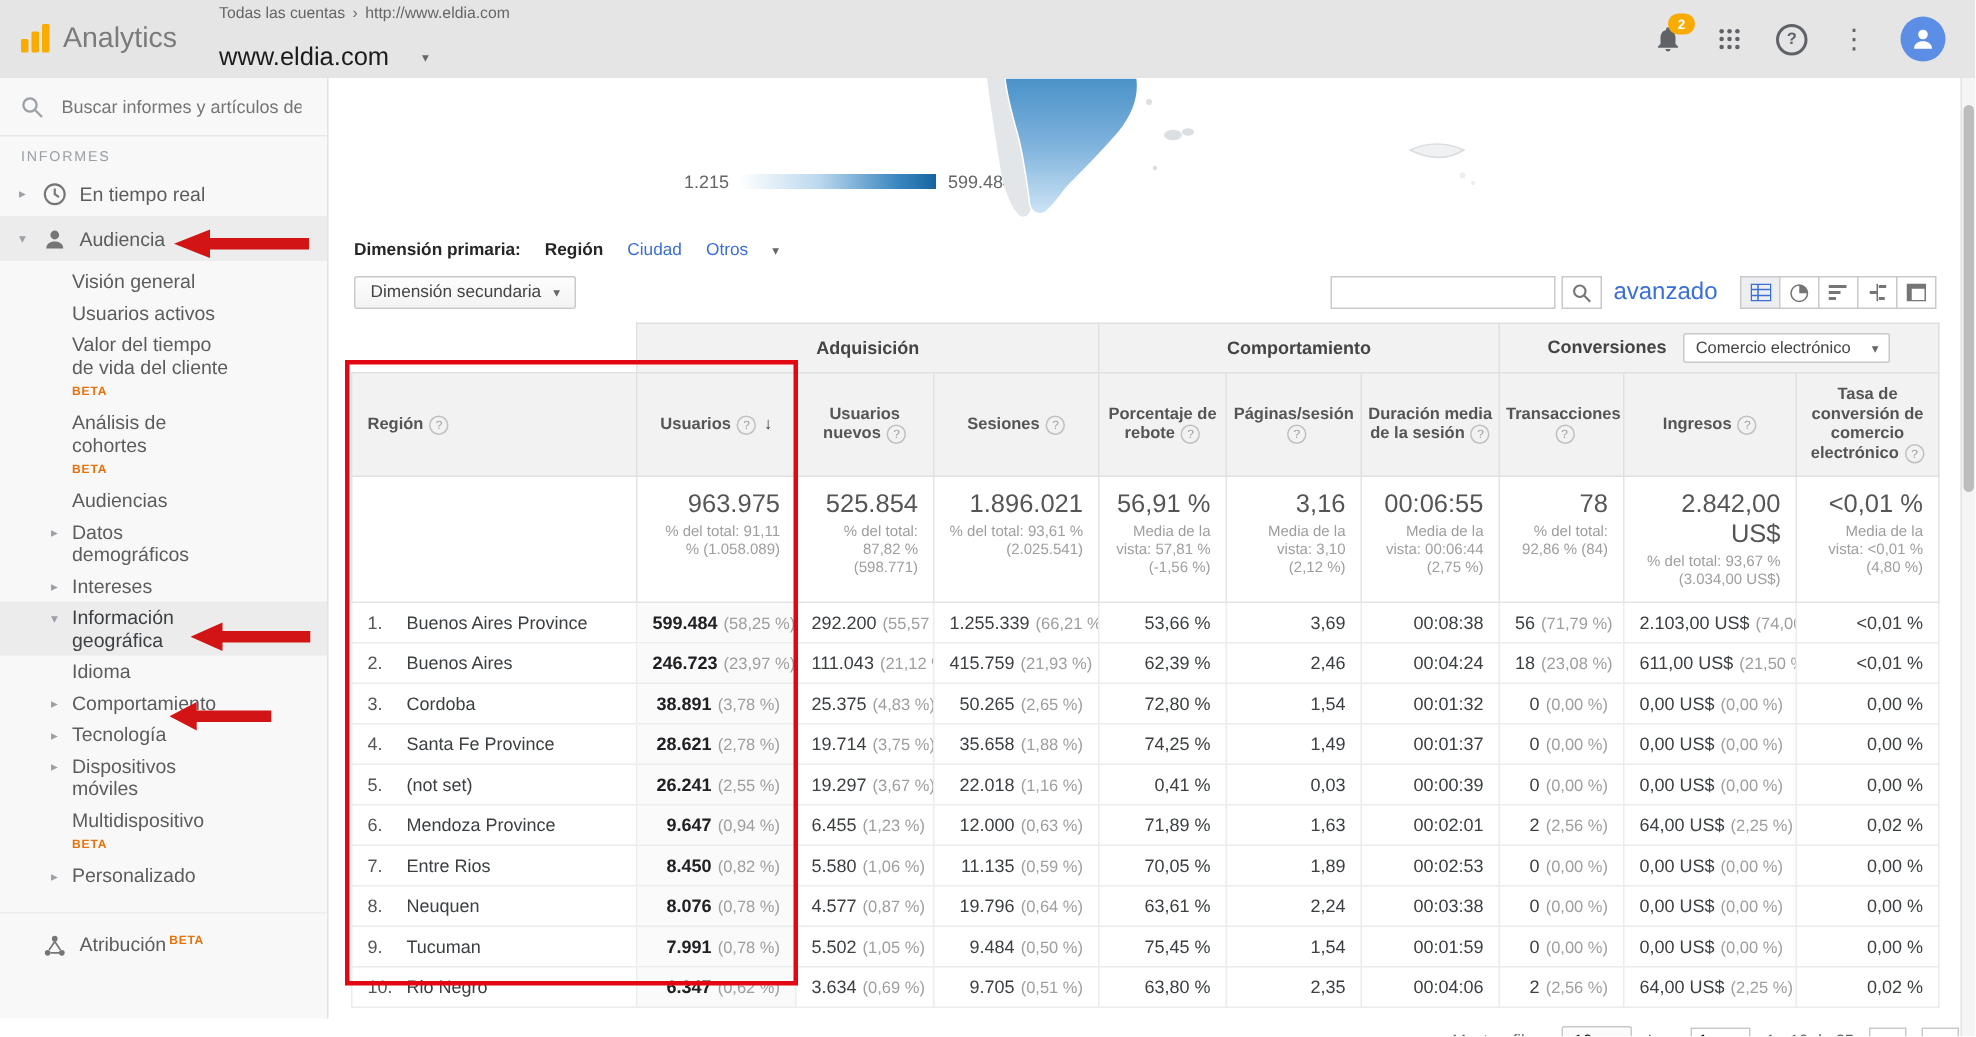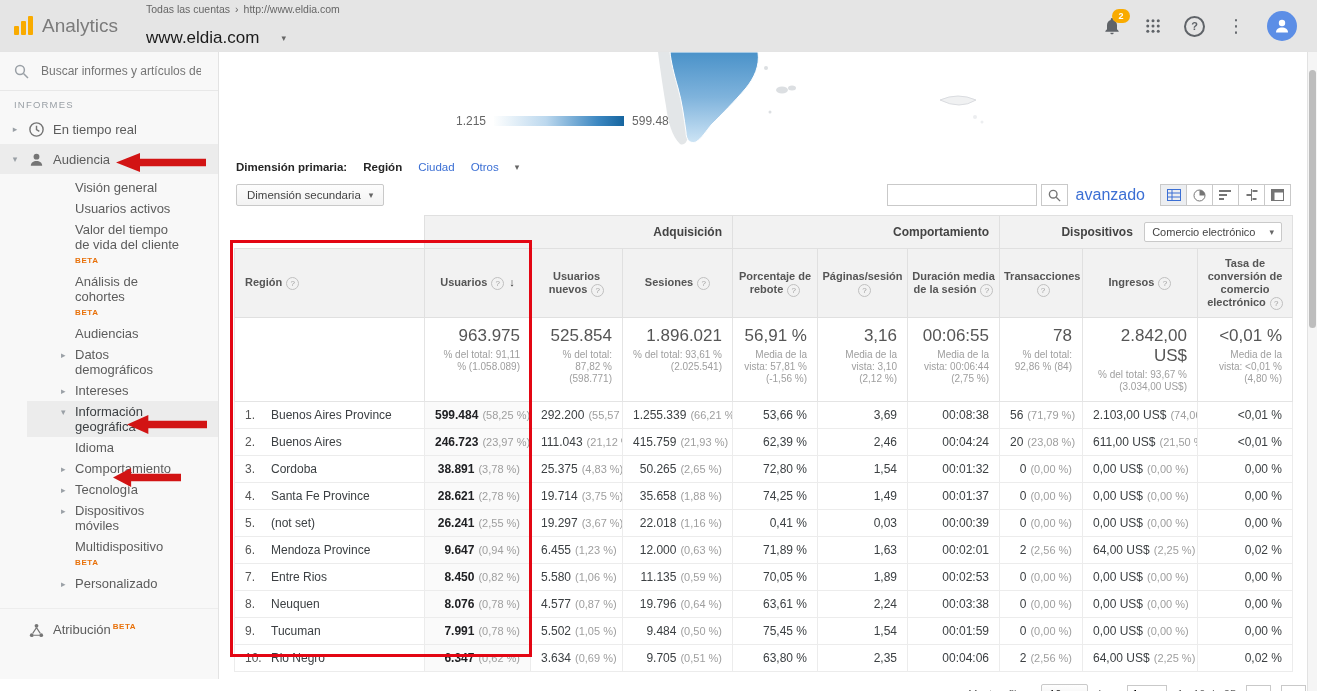--- a/index.html
+++ b/index.html
@@ -31,21 +31,21 @@
   
   .sidebar{position:absolute;left:0;top:52px;width:219px;bottom:12px;background:#f8f8f8;
            border-right:1px solid #e3e3e3;overflow:hidden;font-size:13px;color:#5c5c5c;box-sizing:border-box;}
   .side-search{height:38px;display:flex;align-items:center;gap:10px;padding:0 14px;border-bottom:1px solid #e8e8e8;}
   .side-search input{border:none;background:transparent;font-size:12px;color:#444;outline:none;width:160px;
                      font-family:"Liberation Sans",sans-serif;}
   .informes{font-size:9.5px;letter-spacing:1.2px;color:#9aa0a6;padding:8px 14px 4px;}
   .nav-top{display:flex;align-items:center;gap:8px;height:30px;padding-left:10px;cursor:pointer;}
   .nav-top.band{background:#ececec;}
   .nav-caret{width:10px;font-size:9px;color:#9aa0a6;text-align:center;}
-  .subnav{padding-top:3px;padding-left:27px;}
+  .subnav{padding-top:3px;}
   .subitem{position:relative;padding:3px 8px 3px 48px;line-height:15px;cursor:pointer;}
   .subitem .caret{position:absolute;left:34px;top:4px;font-size:9px;color:#9aa0a6;}
   .sublabel{display:inline-block;max-width:110px;}
   .beta{display:block;color:#e8710a;font-size:8px;font-weight:bold;letter-spacing:.6px;margin-top:1px;}
   .beta-sup{color:#e8710a;font-size:8px;font-weight:bold;margin-left:2px;vertical-align:super;letter-spacing:.5px;}
   .subitem.selected{background:#e8f0fe;color:#4285f4;}
   .subitem.active-parent{background:#ececec;color:#3c4043;}
   .side-bottom{margin-top:14px;border-top:1px solid #ededed;padding-top:6px;}
 
   
@@ -72,21 +72,21 @@
               justify-content:center;margin-left:-4px;cursor:pointer;padding:0;}
   .view-group{display:flex;margin-left:8px;}
   .view-btn{width:27px;height:22px;border:1px solid #c9c9c9;margin-left:-1px;display:flex;align-items:center;
             justify-content:center;background:#fff;cursor:pointer;padding:0;}
   .view-btn.active{background:#eceef1;}
 
   
   .tablewrap{margin-left:14px;width:1058px;}
   table.report{border-collapse:collapse;width:1058px;table-layout:fixed;font-size:12px;color:#3c4043;}
   .g-row th{background:#f2f2f2;border:1px solid #e0e0e0;height:32px;font-size:12px;font-weight:bold;color:#444;
-            text-align:right;padding:0 10px;}
+            text-align:center;padding:0 10px;}
   .g-region{background:#fff !important;border:none !important;}
   .mini-select{display:inline-flex;align-items:center;gap:14px;border:1px solid #c9c9c9;background:#fff;
                font-weight:normal;font-size:11px;color:#444;padding:3px 7px;margin-left:8px;border-radius:2px;cursor:pointer;}
   .c-row th{background:#f2f2f2;border:1px solid #e0e0e0;font-size:11px;font-weight:bold;color:#555;
             text-align:center;vertical-align:middle;padding:6px 4px;height:56px;cursor:pointer;line-height:13px;}
   .c-row th.th-region{text-align:left;padding-left:10px;}
   .qicon{display:inline-block;width:11px;height:11px;line-height:11px;border-radius:50%;border:1px solid #c0c0c0;
          color:#9e9e9e;font-size:8px;margin-left:4px;text-align:center;font-weight:normal;}
   .sort-arrow{margin-left:5px;color:#333;font-size:11px;}
   .s-row td{background:#fff;border:1px solid #e4e4e4;vertical-align:top;padding:8px 10px;text-align:right;height:62px;box-sizing:border-box;}
@@ -356,21 +356,21 @@
             <col style="width: 83px;">
             <col style="width: 115px;">
             <col style="width: 95px;">
           </colgroup>
         <thead>
           <tr class="g-row">
             <th class="g-region"></th>
             <th colspan="3"><span>Adquisición</span></th>
             <th colspan="3"><span>Comportamiento</span></th>
             <th colspan="3">
-              <span>Dispositivos</span>
+              <span>Conversiones</span>
               <span class="mini-select">
                 <span>Comercio electrónico</span>
                 <span class="caret-sm">▾</span>
               </span>
             </th>
           </tr>
           <tr class="c-row" id="cols-row">
               <th class="th-region"><span>Región</span><span class="qicon">?</span></th>
               <th class="th-metric"><span>Usuarios</span><span class="qicon">?</span><span class="sort-arrow">↓</span></th>
               <th class="th-metric"><span>Usuarios nuevos</span><span class="qicon">?</span></th>
@@ -436,21 +436,21 @@
               <td class="cell-metric"><span class="metric-value">&lt;0,01 %</span></td>
             </tr>
             <tr>
               <td class="cell-region"><span class="row-rank">2.</span><span class="region-link">Buenos Aires</span></td>
               <td class="cell-metric col-users"><span class="metric-value">246.723</span><span class="metric-pct">(23,97 %)</span></td>
               <td class="cell-metric"><span class="metric-value">111.043</span><span class="metric-pct">(21,12 %)</span></td>
               <td class="cell-metric"><span class="metric-value">415.759</span><span class="metric-pct">(21,93 %)</span></td>
               <td class="cell-metric"><span class="metric-value">62,39 %</span></td>
               <td class="cell-metric"><span class="metric-value">2,46</span></td>
               <td class="cell-metric"><span class="metric-value">00:04:24</span></td>
-              <td class="cell-metric"><span class="metric-value">20</span><span class="metric-pct">(23,08 %)</span></td>
+              <td class="cell-metric"><span class="metric-value">18</span><span class="metric-pct">(23,08 %)</span></td>
               <td class="cell-metric"><span class="metric-value">611,00 US$</span><span class="metric-pct">(21,50 %)</span></td>
               <td class="cell-metric"><span class="metric-value">&lt;0,01 %</span></td>
             </tr>
             <tr>
               <td class="cell-region"><span class="row-rank">3.</span><span class="region-link">Cordoba</span></td>
               <td class="cell-metric col-users"><span class="metric-value">38.891</span><span class="metric-pct">(3,78 %)</span></td>
               <td class="cell-metric"><span class="metric-value">25.375</span><span class="metric-pct">(4,83 %)</span></td>
               <td class="cell-metric"><span class="metric-value">50.265</span><span class="metric-pct">(2,65 %)</span></td>
               <td class="cell-metric"><span class="metric-value">72,80 %</span></td>
               <td class="cell-metric"><span class="metric-value">1,54</span></td>

